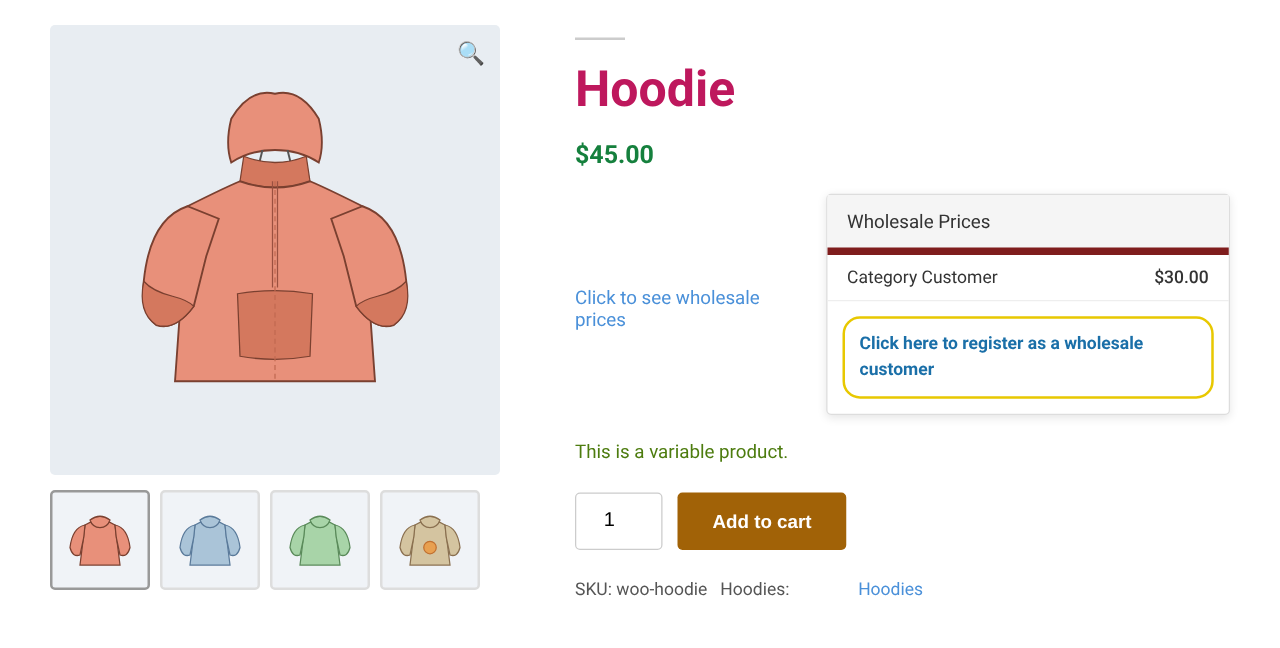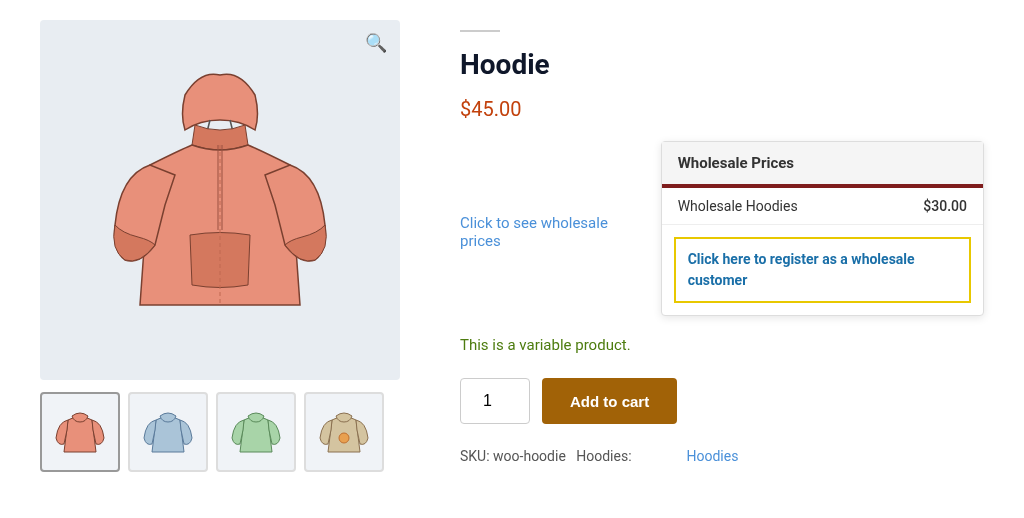--- a/index.html
+++ b/index.html
@@ -75,30 +75,31 @@
       flex: 1;
       padding-top: 10px;
     }
     .product-divider {
       width: 40px;
       height: 2px;
       background: #ccc;
       margin-bottom: 16px;
     }
     .product-title {
-      font-size: 28px;
+      font-size: 40px;
       font-weight: 700;
-      color: #0f172a;
+      color: #be185d;
       margin-bottom: 16px;
       margin-top: 16px;
     }
     .product-price {
       font-size: 20px;
-      color: #c2410c;
+      color: #15803d;
       margin-bottom: 20px;
+      font-weight: bold;
     }
     .wholesale-row {
       display: flex;
       align-items: center;
       gap: 20px;
       margin-bottom: 20px;
     }
     .click-wholesale-link {
       color: #4a90d9;
       font-size: 15px;
@@ -109,41 +110,41 @@
     .wholesale-popup {
       background: #fff;
       border: 1px solid #ddd;
       border-radius: 4px;
       min-width: 280px;
       box-shadow: 0 2px 8px rgba(0,0,0,0.1);
     }
     .wholesale-popup-header {
       background: #f5f5f5;
       padding: 12px 16px;
-      font-weight: 700;
+      font-weight: 400;
       font-size: 15px;
-      border-bottom: 4px solid #7f1d1d;
+      border-bottom: 6px solid #7f1d1d;
     }
     .wholesale-table {
       width: 100%;
       border-collapse: collapse;
     }
     .wholesale-table td {
       padding: 10px 16px;
       border-bottom: 1px solid #eee;
       font-size: 14px;
     }
     .wholesale-table td:last-child {
       text-align: right;
       font-weight: 500;
     }
     .wholesale-register-box {
       margin: 12px;
       border: 2px solid #e8c800;
-      border-radius: 0;
+      border-radius: 14px;
       padding: 10px 12px;
     }
     .wholesale-register-link {
       color: #1a6fa8;
       font-weight: 700;
       font-size: 14px;
       text-decoration: none;
       cursor: pointer;
       line-height: 1.5;
     }
@@ -275,21 +276,21 @@
     <div class="product-price">$45.00</div>
 
     <div class="wholesale-row">
       <a class="click-wholesale-link">Click to see wholesale prices</a>
 
       <div class="wholesale-popup">
         <div class="wholesale-popup-header">Wholesale Prices</div>
         <table class="wholesale-table">
           <tbody>
             <tr>
-              <td>Wholesale Hoodies</td>
+              <td>Category Customer</td>
               <td>$30.00</td>
             </tr>
           </tbody>
         </table>
         <div class="wholesale-register-box">
           <a class="wholesale-register-link">Click here to register as a wholesale customer</a>
         </div>
       </div>
     </div>
 

